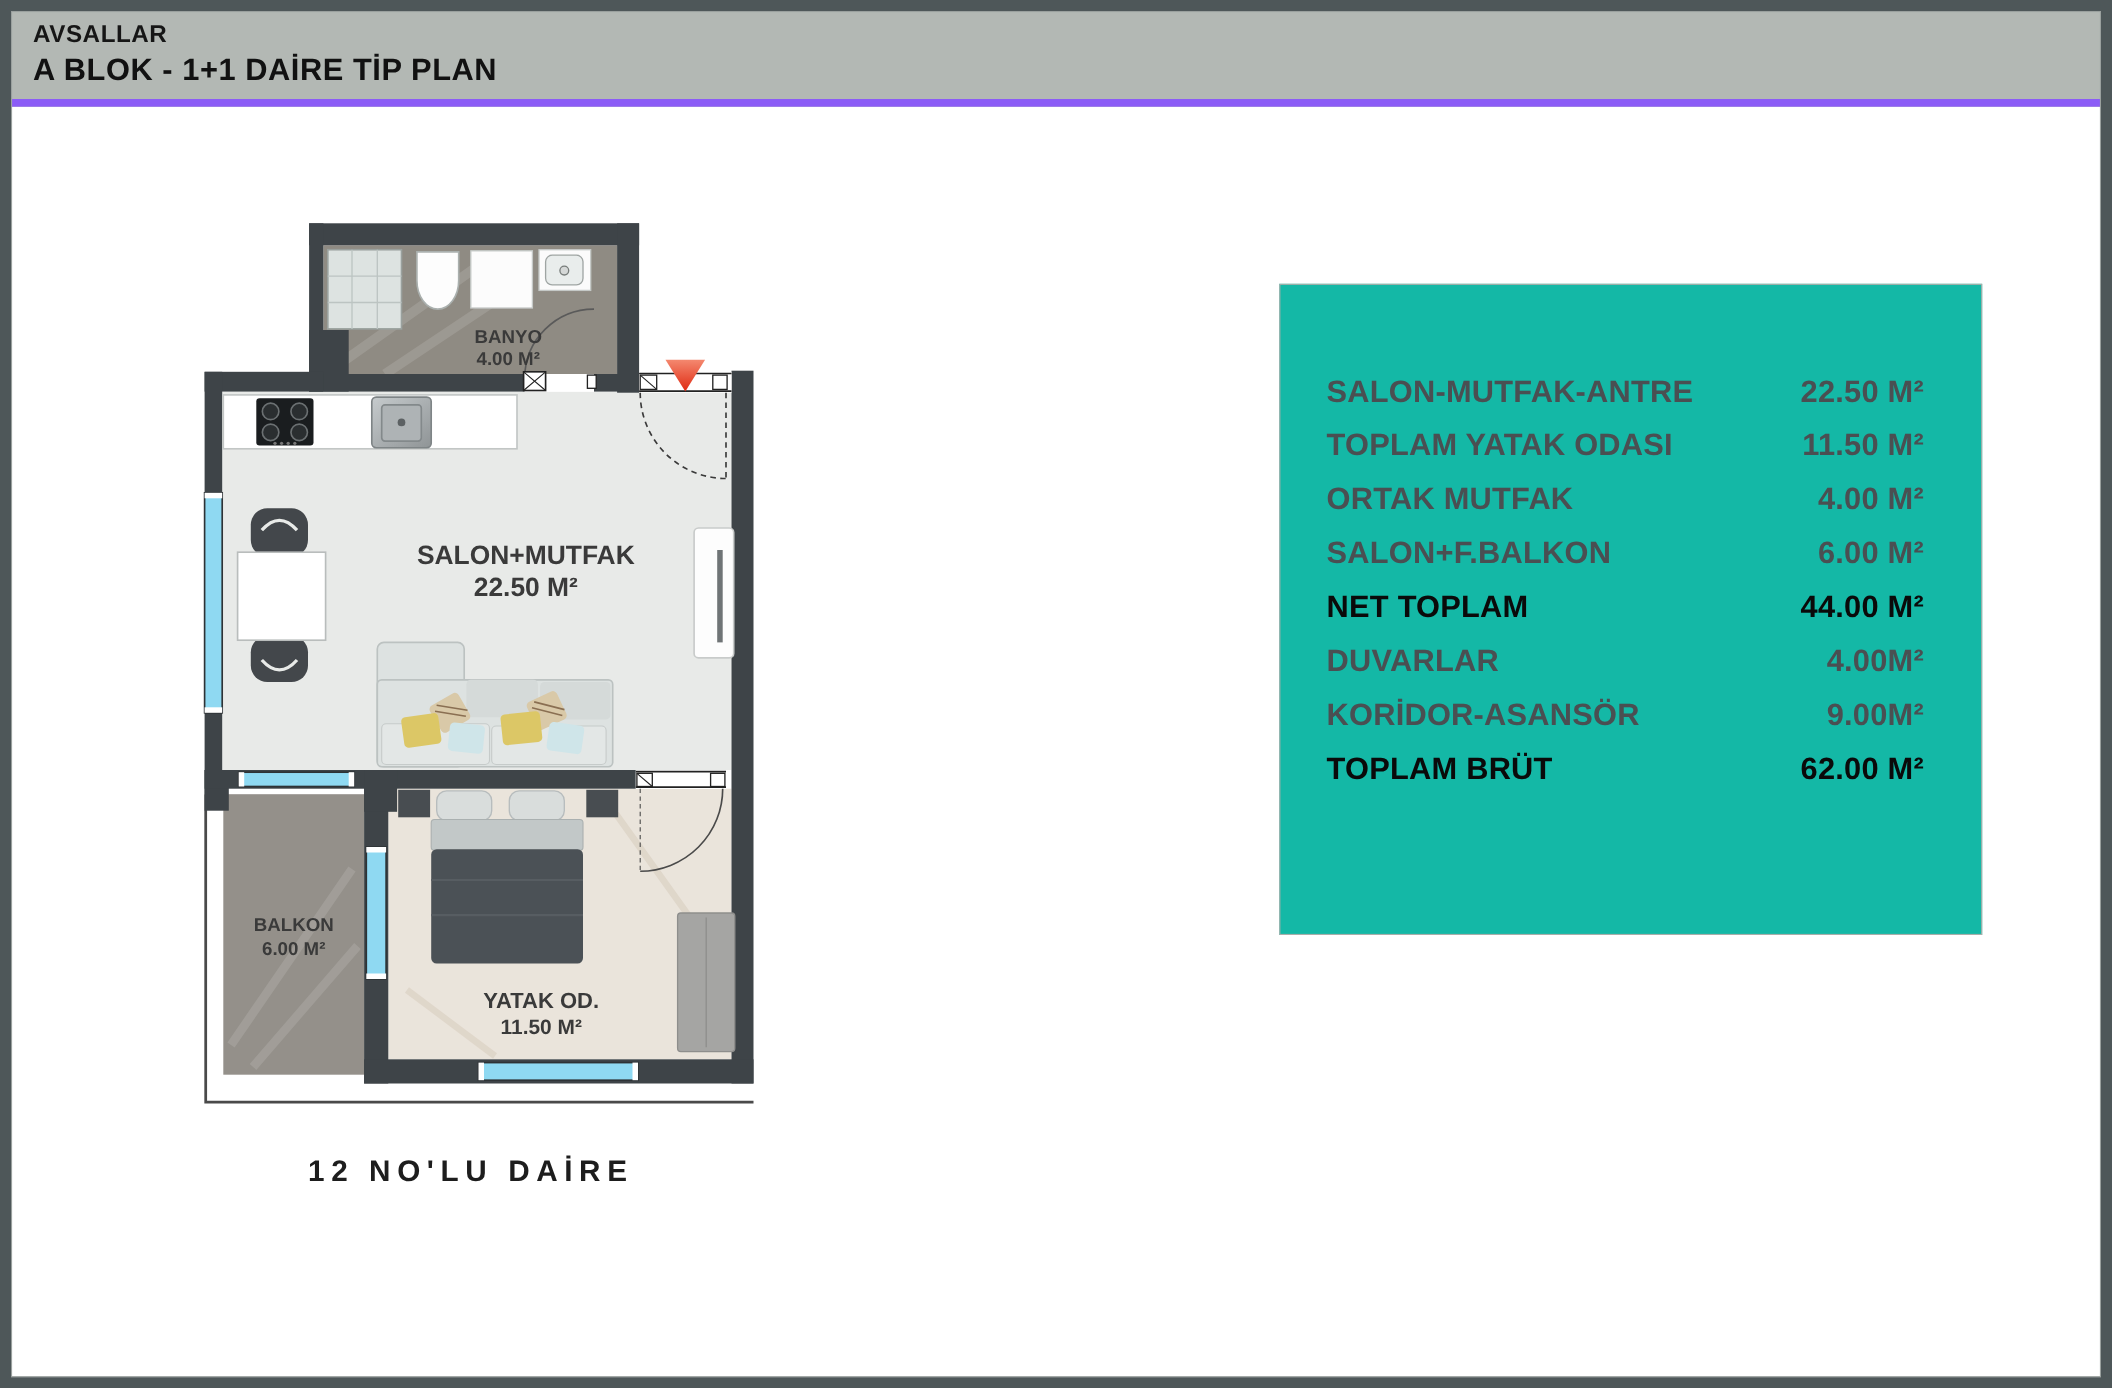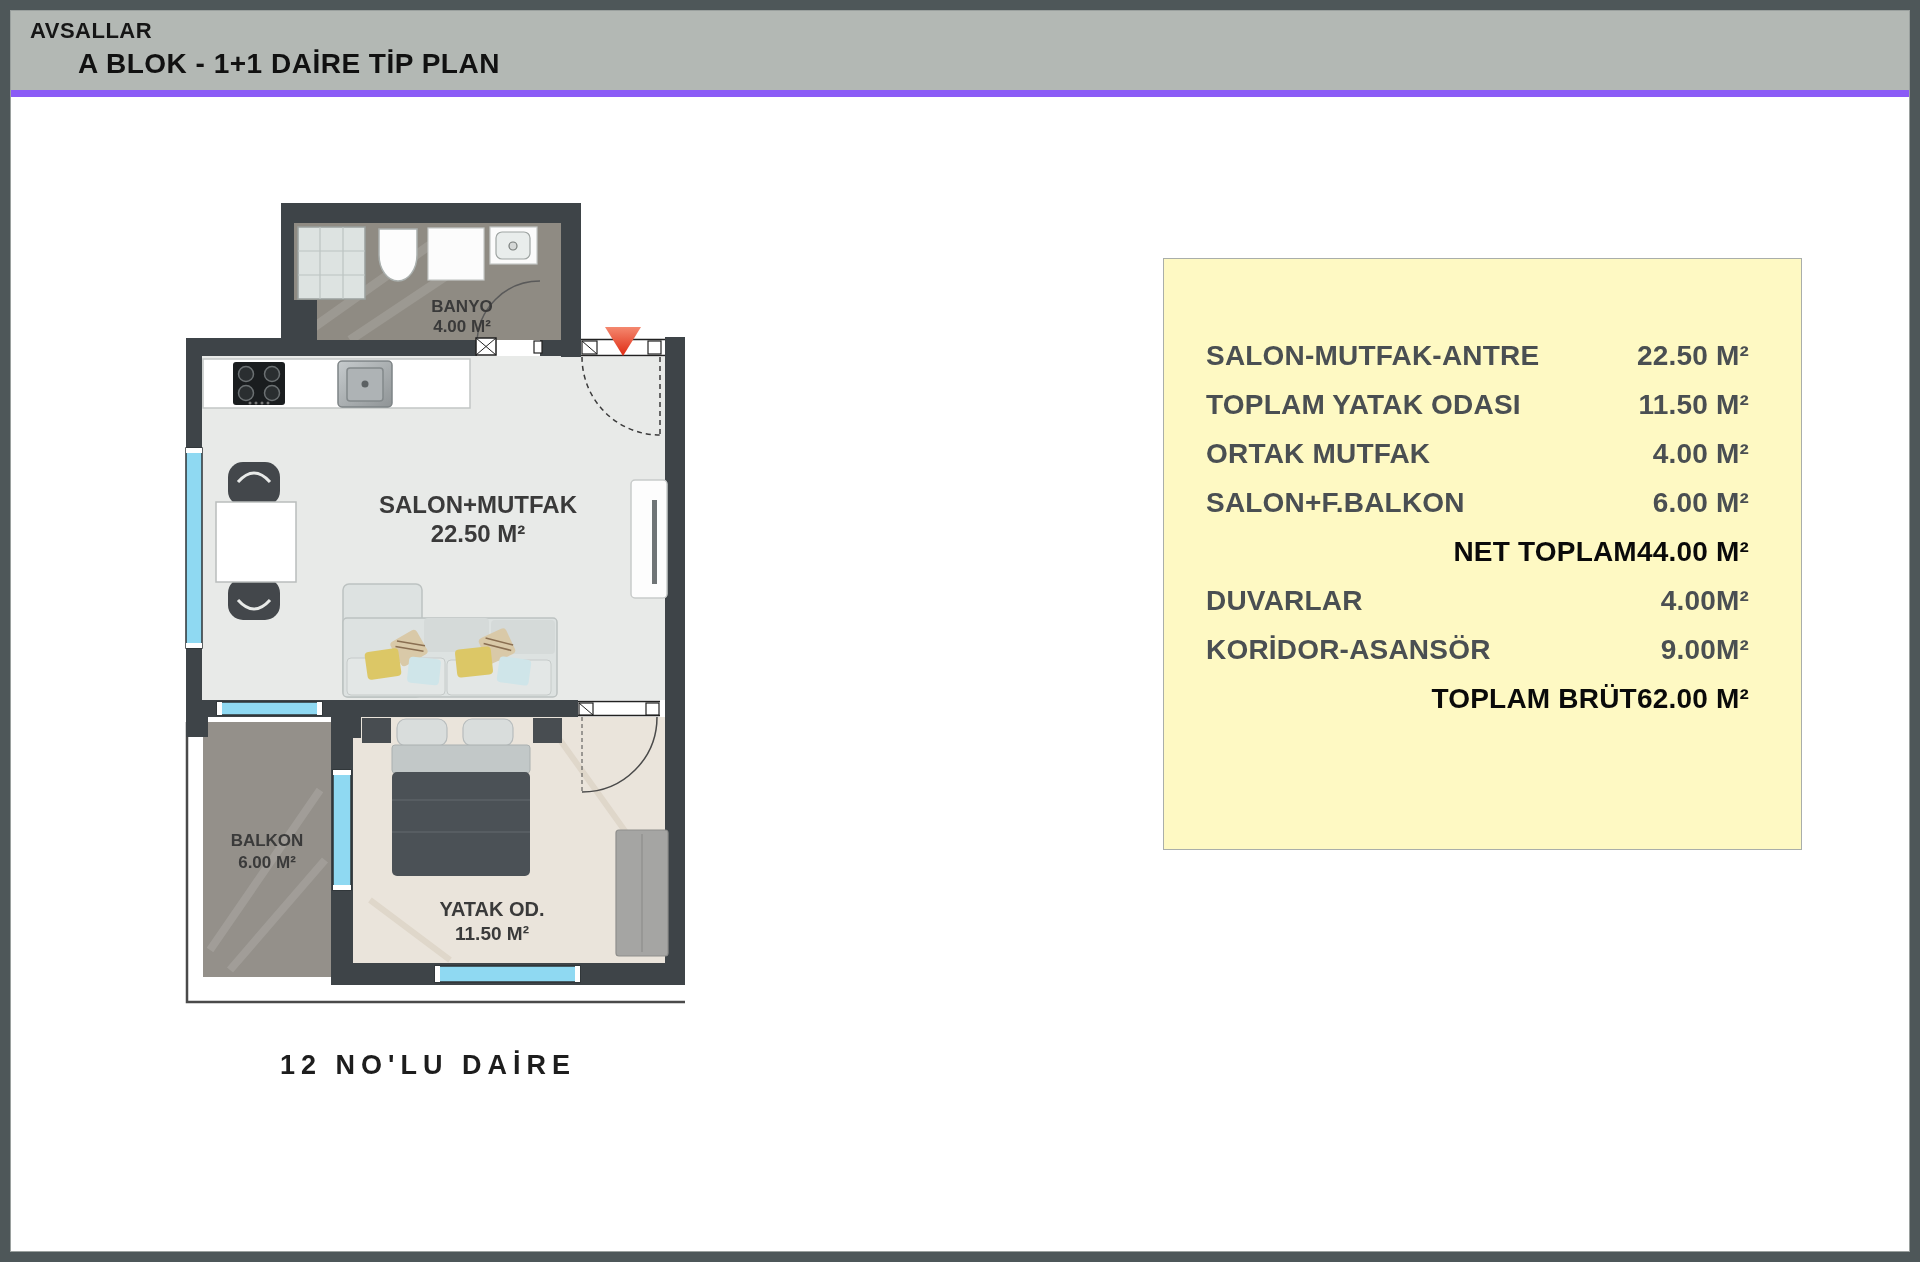--- a/index.html
+++ b/index.html
@@ -14,44 +14,44 @@
   .header {
     position:absolute; left:10px; right:10px; top:10px; height:80px;
     background:#b3b8b4; border-bottom:7px solid #8b5cf6; z-index:5;
   }
   .header .project {
     position:absolute; left:20px; top:8px; font-size:22px; font-weight:700;
     color:#161616; letter-spacing:0.5px;
   }
   .header .title {
     position:absolute; left:20px; top:38px; font-size:28px; font-weight:700;
-    color:#111111; letter-spacing:0.5px;margin-left:48px;
+    color:#111111; letter-spacing:0.5px;
   }
 
   
   .plan-svg { position:absolute; left:150px; top:180px; width:570px; height:840px; }
 
   .unit-label {
     position:absolute; left:238px; top:1050px; width:380px; text-align:center;
     font-size:27px; font-weight:700; letter-spacing:6px; color:#1d1d1d;
   }
 
   
   .panel {
     position:absolute; left:1163px; top:258px; width:637px; height:590px;
-    background:#fef9c3; border:1px solid #a9aeaa;
+    background:#14b8a6; border:1px solid #a9aeaa;
   }
   .panel .rows { position:absolute; top:72px; left:0; right:0; }
   .panel .row {
     height:49px; display:flex; align-items:center; justify-content:space-between;
     padding:0 52px 0 42px; font-size:28px; font-weight:700; color:#4a4f52;
     letter-spacing:0.2px;
   }
   .panel .row .val { text-align:right; }
-  .panel .row.emph { color:#0a0a0a;justify-content:flex-end; }
+  .panel .row.emph { color:#0a0a0a; }
 
   svg text { font-family:"Liberation Sans", sans-serif; font-weight:700; fill:#3a3a3a; }
 </style>
 </head>
 <body>
 
 <div class="frame"></div>
 <div class="inner-edge"></div>
 
 <div class="header">

